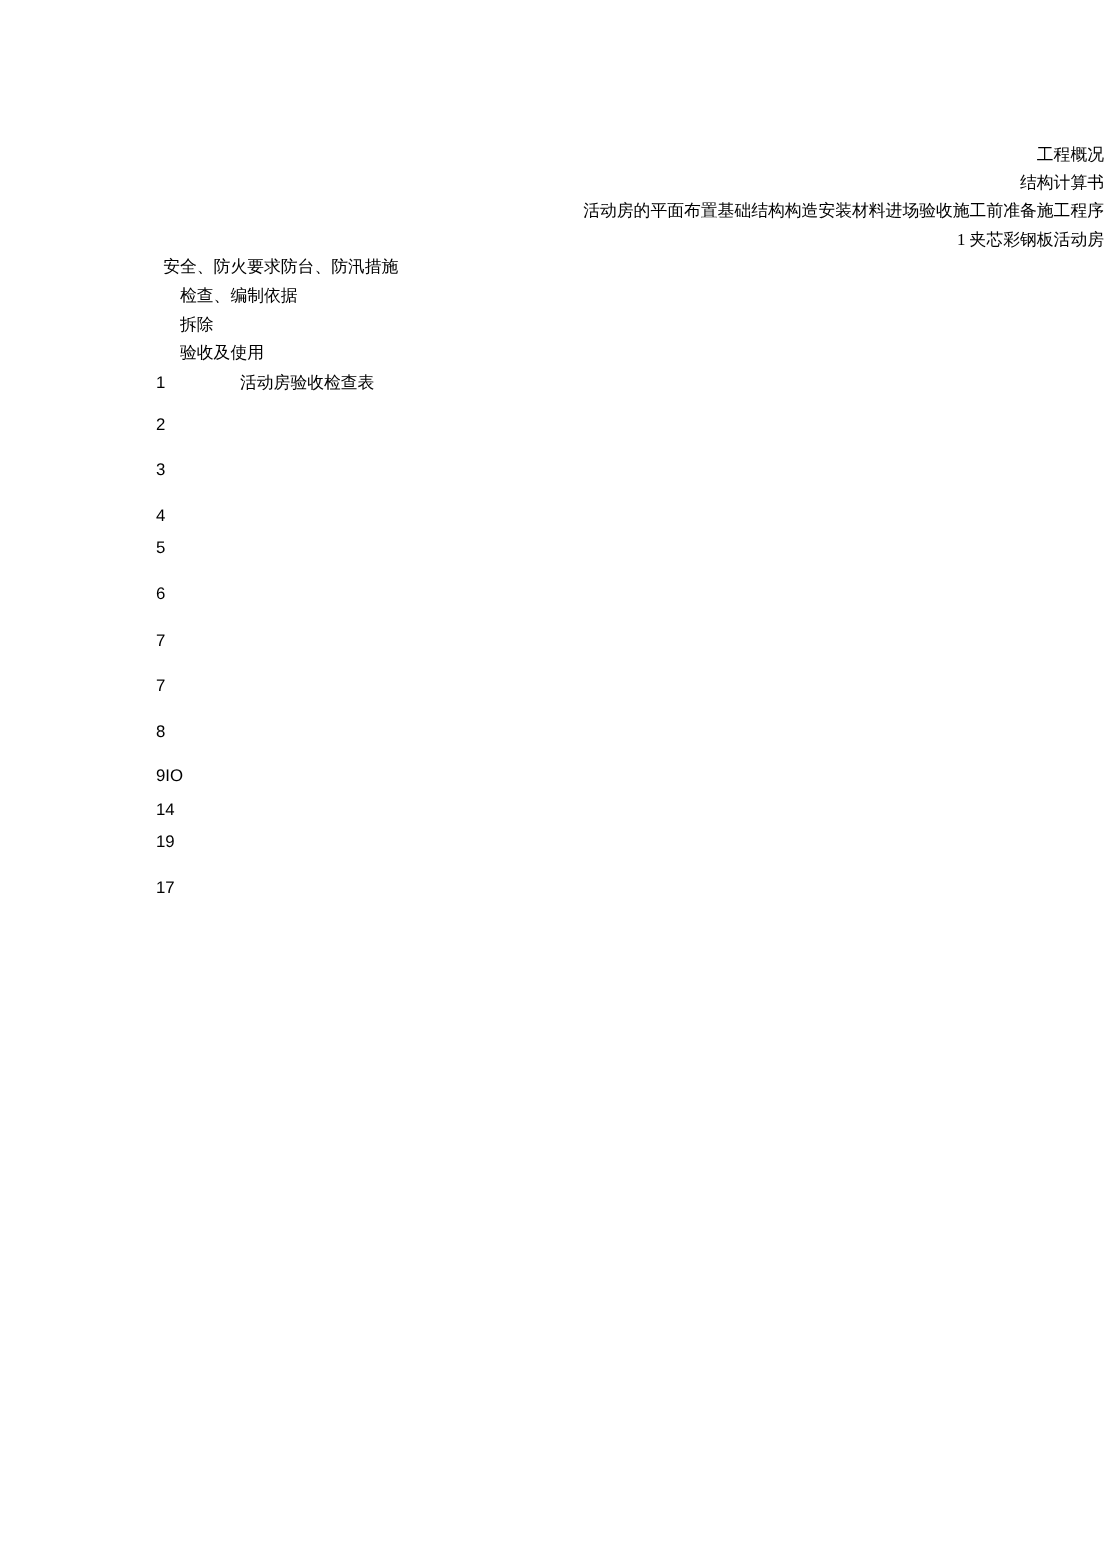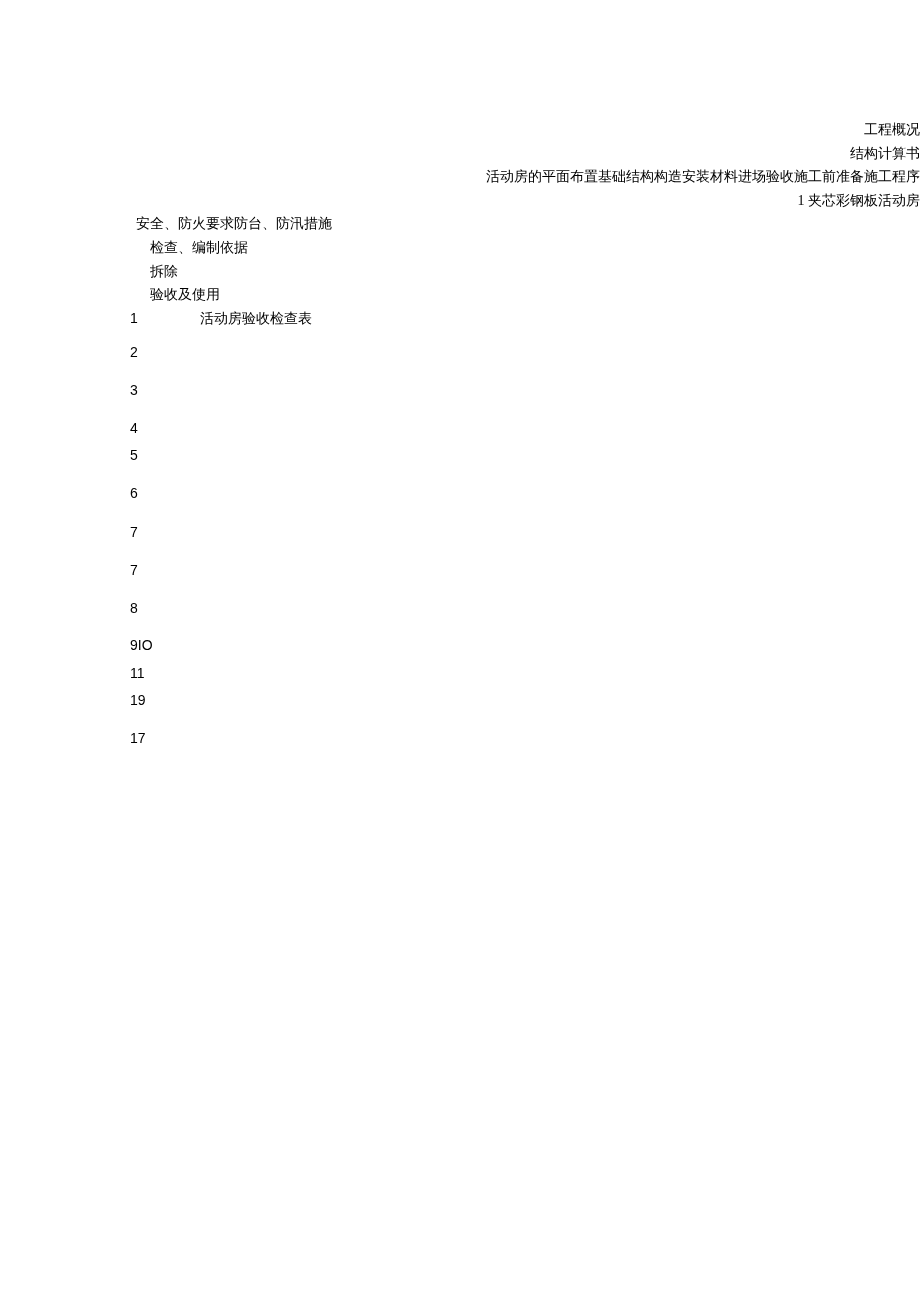--- a/index.html
+++ b/index.html
@@ -72,15 +72,15 @@
 
 <div class="number-item">2</div>
 <div class="number-item">3</div>
 <div class="number-item tight">4</div>
 <div class="number-item">5</div>
 <div class="number-item" style="margin-bottom: 20px;">6</div>
 <div class="number-item">7</div>
 <div class="number-item">7</div>
 <div class="number-item">8</div>
 <div class="number-item tight">9IO</div>
-<div class="number-item tight">11</div>
+<div class="number-item tight">14</div>
 <div class="number-item">19</div>
 <div class="number-item">17</div>
 
 </body></html>

